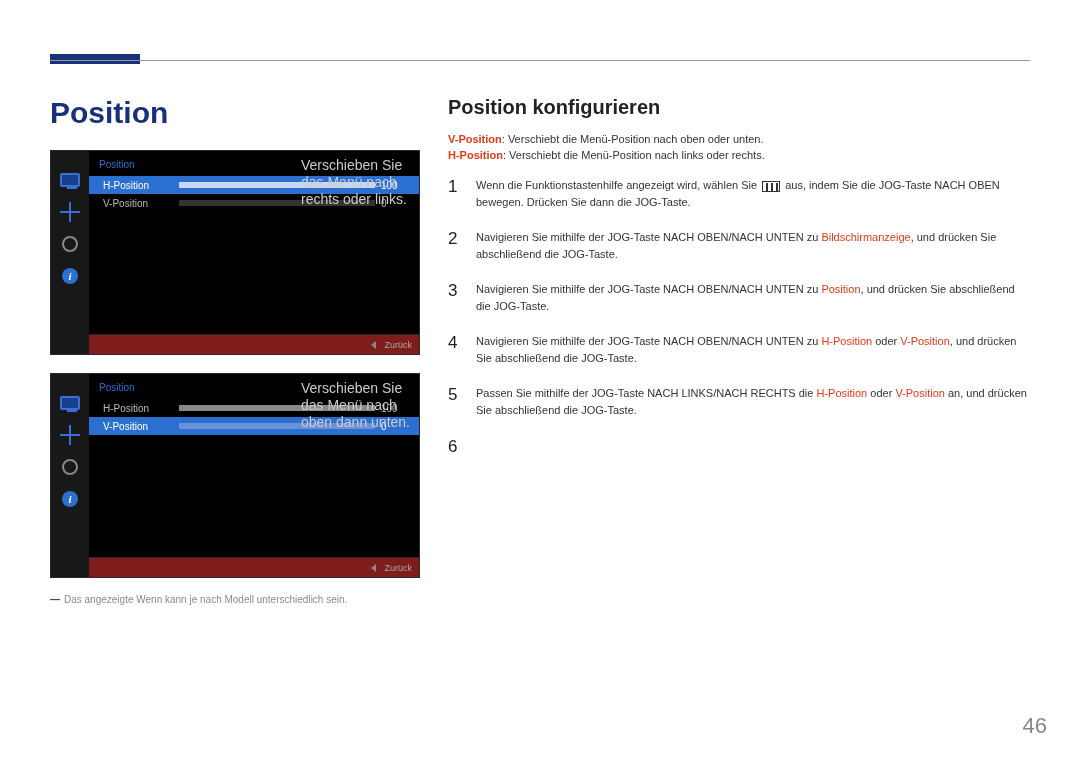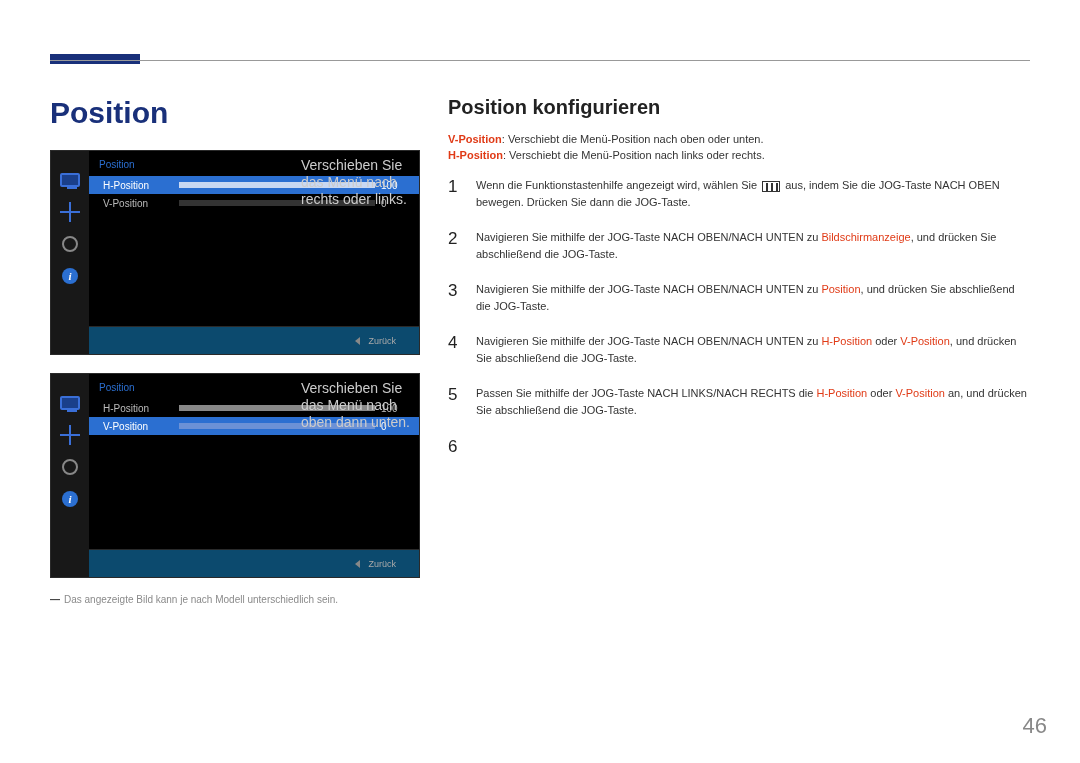--- a/index.html
+++ b/index.html
@@ -121,25 +121,25 @@
   }
   .osd .row.sel .bar { background: #6b91d6; }
   .osd .row .bar-fill { position:absolute; left:0; top:0; bottom:0; background:#888; }
   .osd .row.sel .bar-fill { background:#c9d8f2; }
   .osd .row .val { width: 28px; text-align: left; }
   .osd .hint {
     position: absolute; right: 6px; top: 6px; width: 112px;
     font-size: 14px; color: #ccc; line-height: 1.2;
   }
   .osd .footer {
-    position: absolute; left: 38px; right: 0; bottom: 0; height: 28px;
-    background: #0c4a6e;
+    position: absolute; left: 38px; right: 0; bottom: 0; height: 20px;
+    background: #7f1d1d;
     border-top: 1px solid #2a2a2a;
     display: flex; justify-content: flex-end; align-items: center;
-    padding-right: 23px; gap: 8px;
+    padding-right: 7px; gap: 8px;
     font-size: 9px; color: #aaa;
   }
   .tri-left {
     width: 0; height: 0; border-top: 4px solid transparent; border-bottom: 4px solid transparent;
     border-right: 5px solid #888;
   }
   .disclaimer {
     font-size: 10px;
     color: #8a8a8a;
     margin-top: 16px;
@@ -243,21 +243,21 @@
       </div>
       <div class="hint">Verschieben Sie das Menü nach oben dann unten.</div>
     </div>
     <div class="footer">
       <span class="tri-left"></span>
       <span>Zurück</span>
     </div>
   </div>
 
   <div class="disclaimer">
-    <span class="dash">―</span><span>Das angezeigte Bild kann je nach Modell unterschiedlich sein.</span>
+    <span class="dash">―</span><span>Das angezeigte Wenn kann je nach Modell unterschiedlich sein.</span>
   </div>
 </div>
 
 <div class="right-col">
   <h2 class="sub-title">Position konfigurieren</h2>
 
   <div class="desc-line">
     <span class="red">V-Position</span><span>: Verschiebt die Menü-Position nach oben oder unten.</span>
   </div>
   <div class="desc-line">

